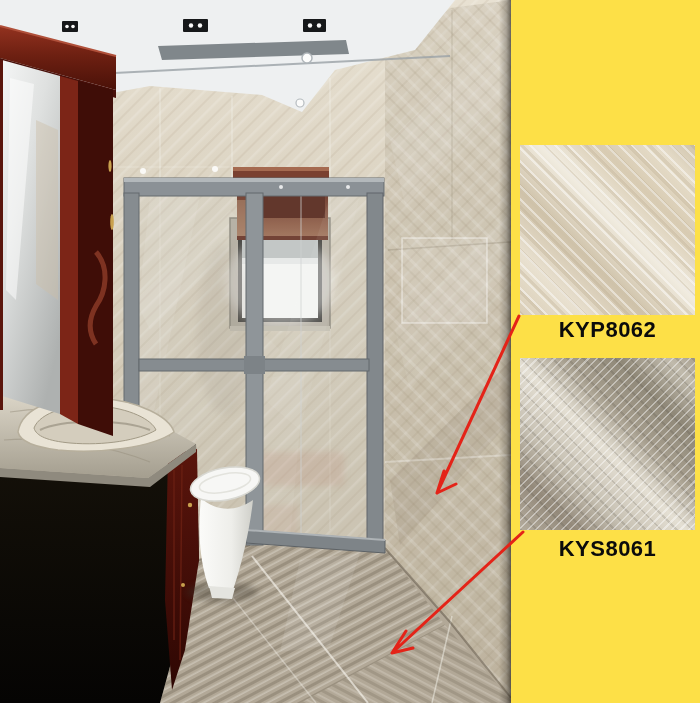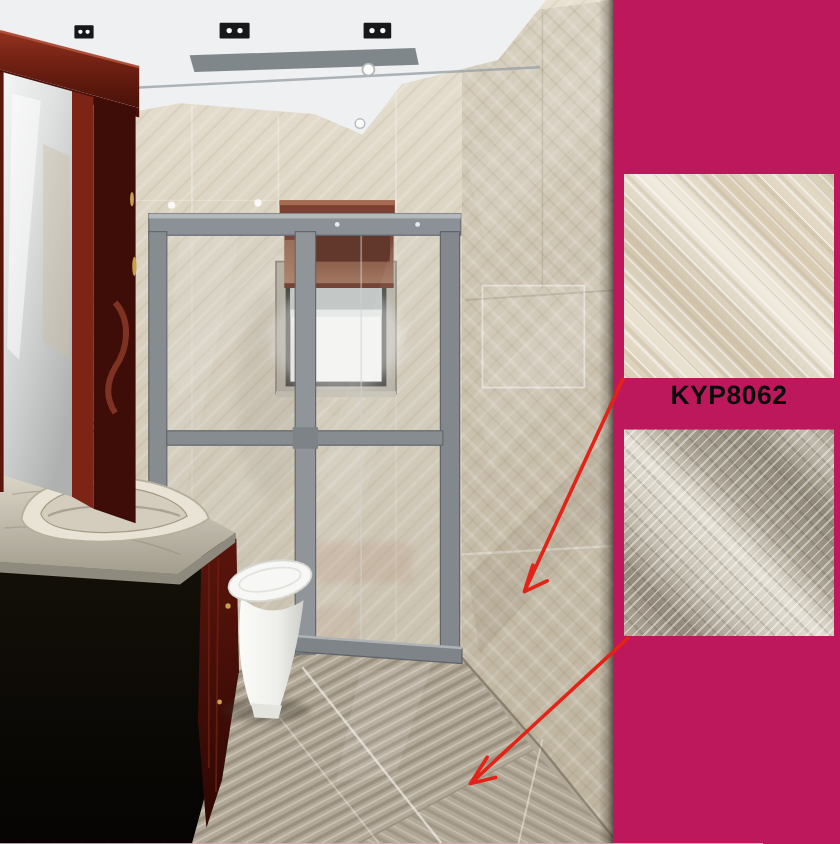--- a/index.html
+++ b/index.html
@@ -1,16 +1,16 @@
 <!DOCTYPE html>
 <html><head>
 <meta charset="utf-8">
 <style>
   html,body{margin:0;padding:0;background:#ffffff;}
-  .canvas{position:relative;width:700px;height:703px;background:#be185d;overflow:hidden;
+  .canvas{position:relative;width:700px;height:703px;background:#fde047;overflow:hidden;
           font-family:"Liberation Sans",sans-serif;}
   .photo{position:absolute;left:0;top:0;width:511px;height:703px;}
   .swatch{position:absolute;left:520px;width:175px;}
   .swatch-kyp{top:145px;height:170px;
     background:
       repeating-linear-gradient(45deg, rgba(255,255,255,.45) 0 2px, rgba(255,255,255,0) 2px 9px),
       repeating-linear-gradient(45deg, rgba(173,155,124,.22) 0 3px, rgba(0,0,0,0) 3px 15px),
       linear-gradient(45deg,#d9cdb6 0%,#e9e1d0 18%,#cfc2a9 36%,#f1ece0 55%,#d8cbb2 72%,#e6ddca 88%,#cfc3ab 100%);
   }
   .swatch-kys{top:358px;height:172px;
@@ -242,20 +242,21 @@
     </g>
 
     <rect x="499" y="0" width="12" height="703" fill="url(#edgeShade)"></rect>
   </svg>
   </div>
 
   <div class="swatch swatch-kyp"></div>
   <div class="code-label label-kyp">KYP8062</div>
 
   <div class="swatch swatch-kys"></div>
+  <div class="code-label label-kys">KYS8061</div>
 
   <svg class="arrows" width="700" height="703" viewBox="0 0 700 703">
     <g stroke="#e42318" stroke-width="3" fill="none" stroke-linecap="round" stroke-linejoin="round">
       <path d="M519,316 L437,493 M437,493 L444,471 M437,493 L456,484"></path>
       <path d="M523,532 L392,653 M392,653 L406,631 M392,653 L413,648"></path>
     </g>
   </svg>
 
 </div>
 

